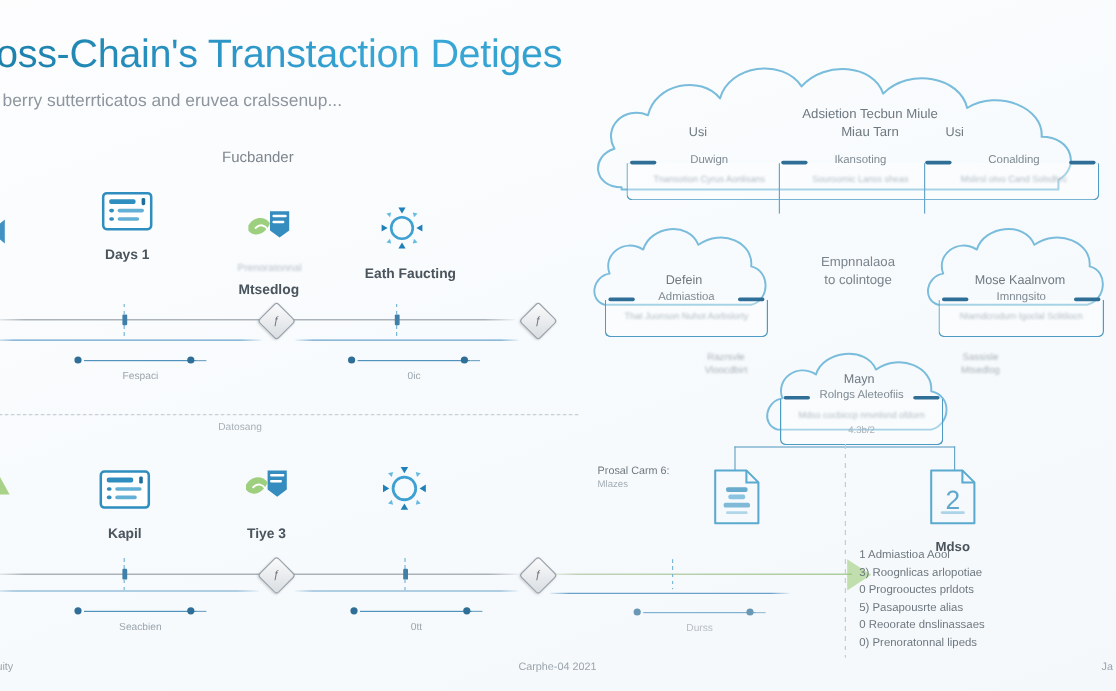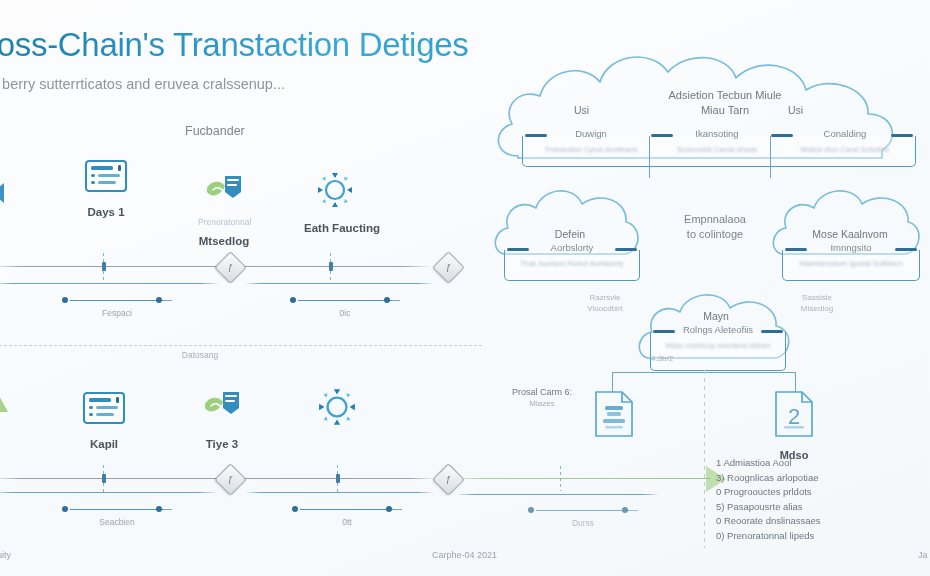--- a/index.html
+++ b/index.html
@@ -101,39 +101,39 @@
   }
   .band-title{
     position:absolute;top:-8px;left:0;right:0;text-align:center;
     font-size:9.5px;color:#7f8a92;filter:blur(.45px);
   }
   .band-sub{
     position:absolute;top:9px;left:4px;right:4px;text-align:center;
     font-size:7.5px;color:#b4bec6;filter:blur(.9px);white-space:nowrap;overflow:hidden;
   }
   .band-extra{
-    position:absolute;top:22px;left:0;right:0;text-align:left;
+    position:absolute;top:22px;left:0;right:0;text-align:center;
     font-size:8px;color:#a6b0b8;filter:blur(.6px);
   }
   .side-note{
     font-size:8px;color:#aab4bc;line-height:11px;text-align:center;filter:blur(.7px);
   }
   .center-note{
     font-size:11px;color:#7a848c;line-height:15px;text-align:center;filter:blur(.4px);
   }
   .connector{background:#6aa6c9;}
   .v-dash{
     width:1px;background:repeating-linear-gradient(180deg,#c3ccd3 0 4px,transparent 4px 8px);
   }
 
   .doc-caption{
     margin-top:5px;text-align:center;font-size:11px;font-weight:700;color:#4a545d;filter:blur(.3px);
   }
   .doc-note{
-    font-size:9px;color:#6f7980;line-height:12px;text-align:center;filter:blur(.4px);
+    font-size:9px;color:#6f7980;line-height:12px;text-align:left;filter:blur(.4px);
   }
   .doc-note .m{color:#a3adb5;font-size:8px;}
 
   .num-list{font-size:9.5px;color:#6d777f;line-height:14.6px;filter:blur(.35px);}
   .num-list div{white-space:nowrap;}
 
   .footer{font-size:9px;color:#9aa4ac;filter:blur(.45px);white-space:nowrap;}
 </style>
 </head>
 <body>
@@ -368,21 +368,21 @@
   <div class="abs cloud" style="left:494px;top:184px;">
     <svg width="150" height="78" viewBox="0 0 150 78">
       <path d="M10 70 C-4 66 0 46 14 44 C8 28 26 14 42 24 C48 4 80 0 88 20
                C108 6 134 18 132 38 C148 42 148 66 132 70 Z" fill="none" stroke="#79bcdb" stroke-width="1.6" stroke-linejoin="round"></path>
     </svg>
   </div>
   <div class="abs cloud-title" style="left:510px;top:228px;width:120px;">Defein</div>
   <div class="abs band" style="left:504px;top:250px;width:134px;height:30px;">
     <div class="band-cap" style="left:2px;"></div>
     <div class="band-cap" style="right:2px;"></div>
-    <div class="band-title">Aorbslorty</div>
+    <div class="band-title">Admiastioa</div>
     <div class="band-sub">That Juonson Nuhot Aorbslorty</div>
   </div>
   <div class="abs side-note" style="left:570px;top:292px;width:70px;">
     <div>Razrsvle</div>
     <div>Vloocdbirt</div>
   </div>
 
   <div class="abs cloud" style="left:770px;top:184px;">
     <svg width="155" height="78" viewBox="0 0 155 78">
       <path d="M12 70 C-2 66 2 46 16 44 C10 28 28 14 44 24 C50 4 84 0 92 20

